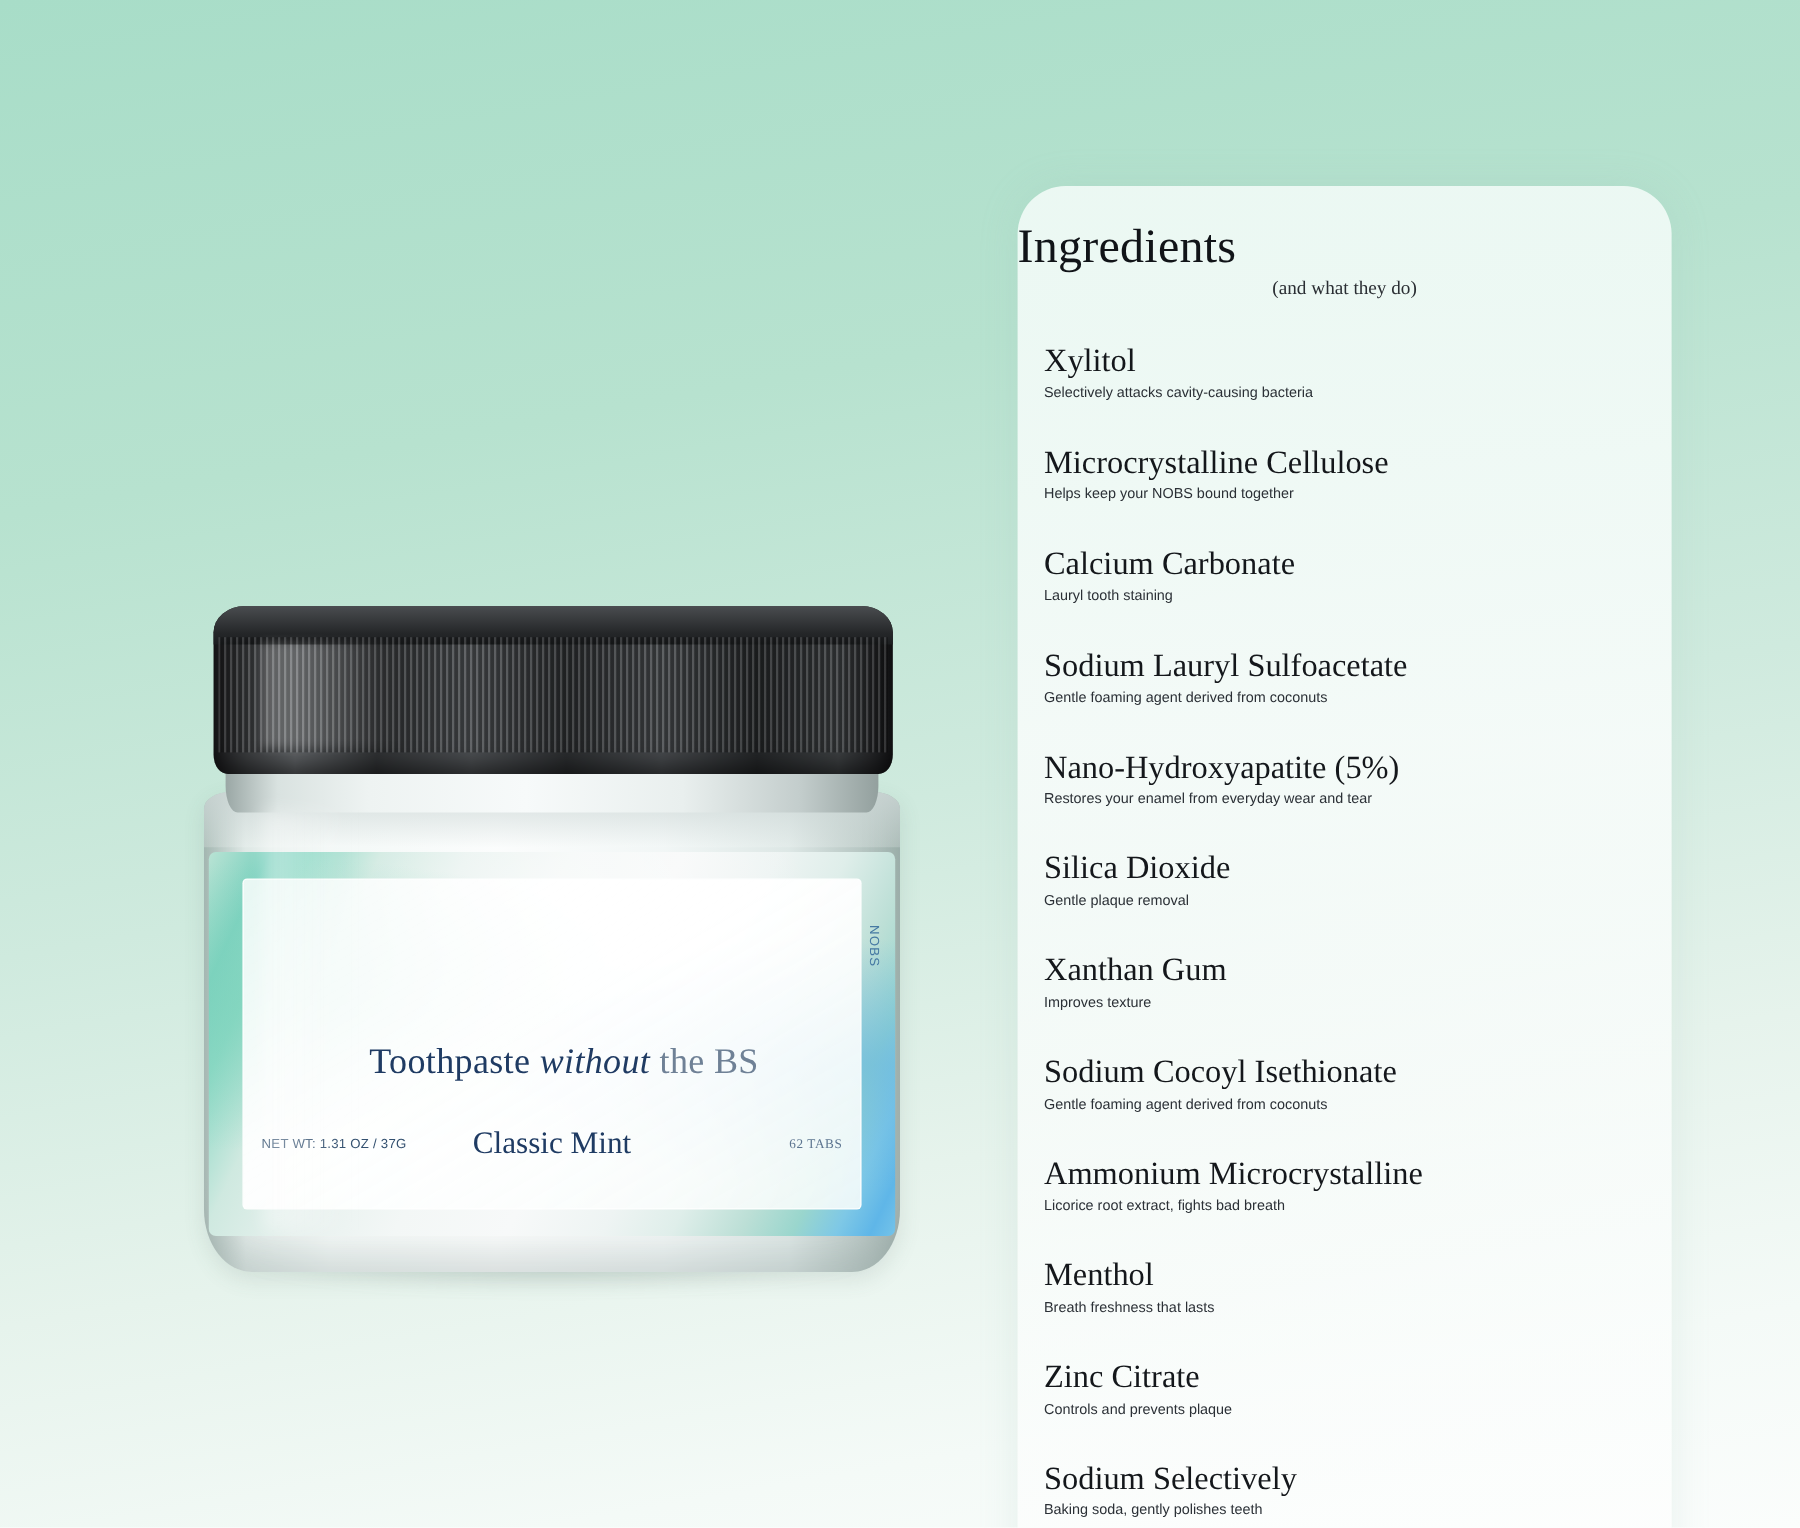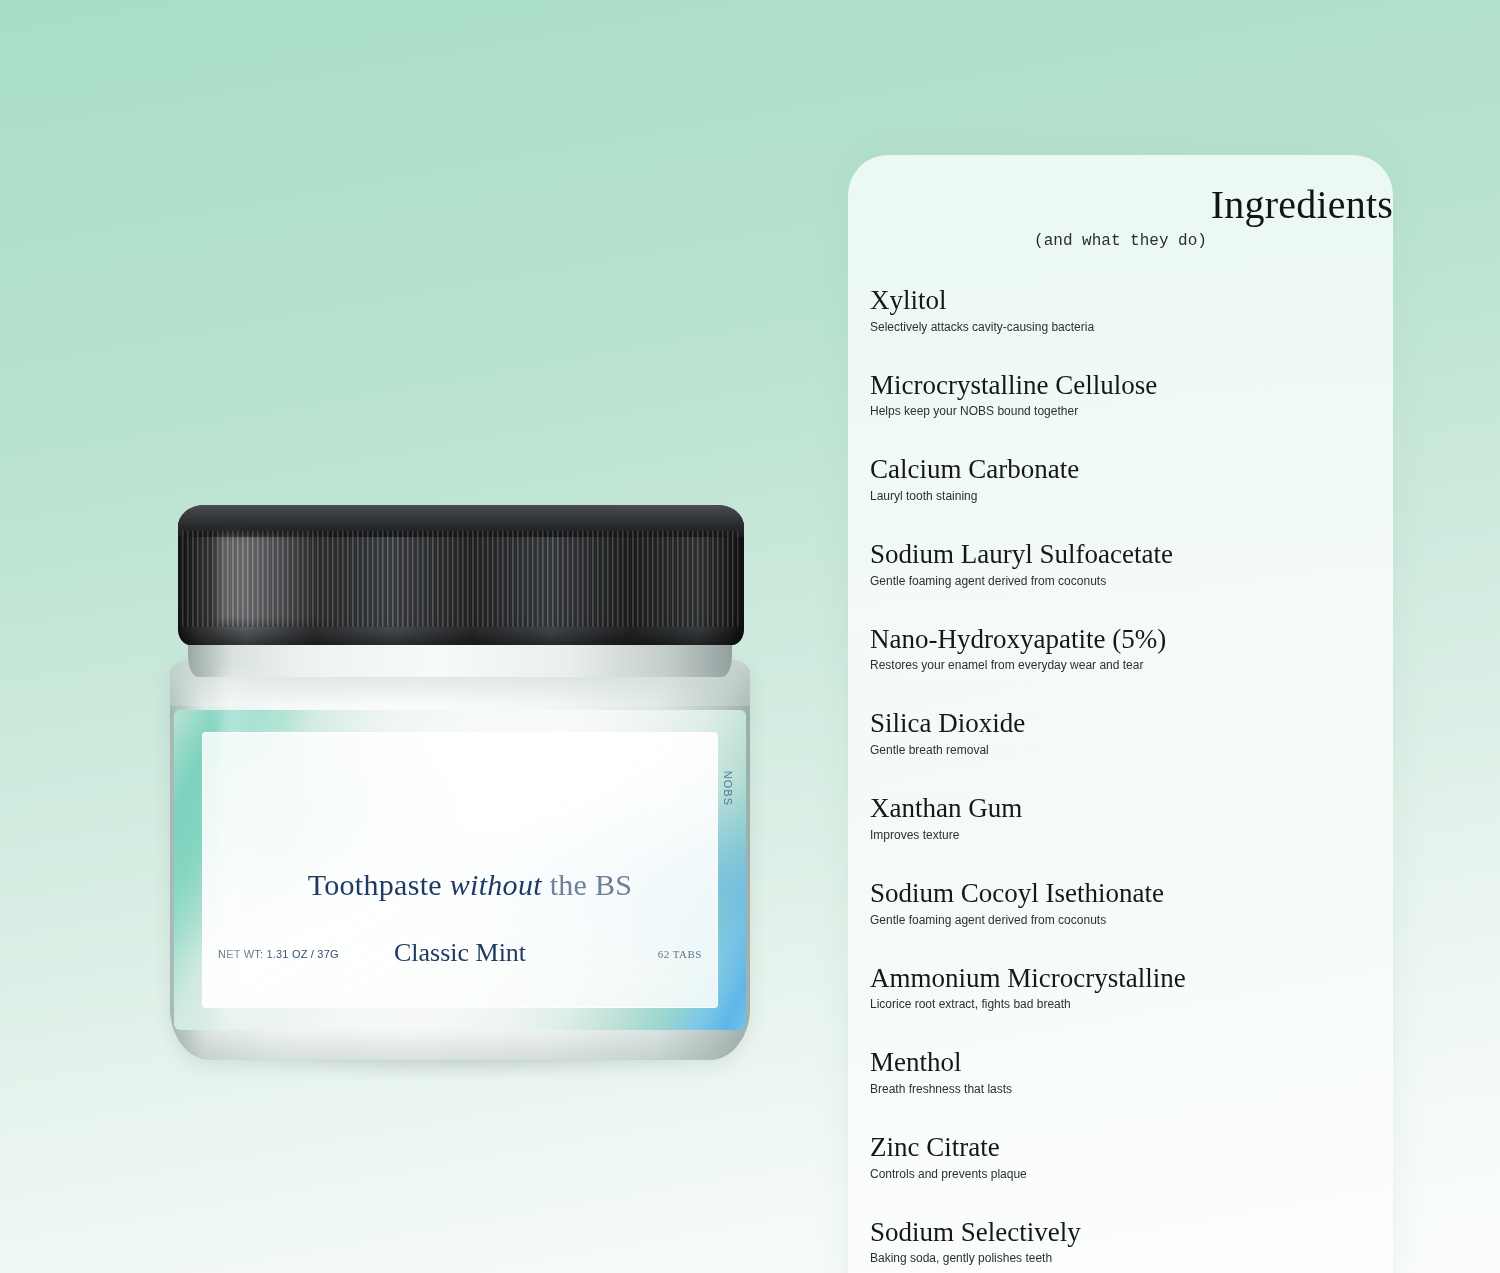--- a/index.html
+++ b/index.html
@@ -239,30 +239,30 @@
     top: 155px;
     width: 545px;
     height: 1160px;
     border-radius: 40px 40px 0 0;
     background: linear-gradient(to bottom, rgba(240,250,246,0.92), rgba(250,253,252,0.85) 40%, rgba(255,255,255,0.55));
     box-shadow: 0 0 32px rgba(150,190,175,0.18);
     overflow: hidden;
   }
   .panel-title {
     margin: 26px 0 0 0;
-    text-align: right;
+    text-align: left;
     font-family: "Liberation Serif", serif;
     font-size: 40px;
     font-weight: 400;
     color: #111418;
     letter-spacing: 0.2px;
   }
   .panel-subtitle {
     text-align: center;
-    font-family: Liberation Mono, monospace;
+    font-family: Liberation Serif, serif;
     font-size: 16px;
     color: #2a2e33;
     margin-top: 4px;
   }
   .ing-list {
     margin: 20px 0 0 0;
     padding: 0 20px 0 22px;
     list-style: none;
   }
   .ing-item {
@@ -339,21 +339,21 @@
       <li class="ing-item">
         <div class="ing-name">Sodium Lauryl Sulfoacetate</div>
         <div class="ing-desc">Gentle foaming agent derived from coconuts</div>
       </li>
       <li class="ing-item">
         <div class="ing-name">Nano-Hydroxyapatite (5%)</div>
         <div class="ing-desc">Restores your enamel from everyday wear and tear</div>
       </li>
       <li class="ing-item">
         <div class="ing-name">Silica Dioxide</div>
-        <div class="ing-desc">Gentle breath removal</div>
+        <div class="ing-desc">Gentle plaque removal</div>
       </li>
       <li class="ing-item">
         <div class="ing-name">Xanthan Gum</div>
         <div class="ing-desc">Improves texture</div>
       </li>
       <li class="ing-item">
         <div class="ing-name">Sodium Cocoyl Isethionate</div>
         <div class="ing-desc">Gentle foaming agent derived from coconuts</div>
       </li>
       <li class="ing-item">

